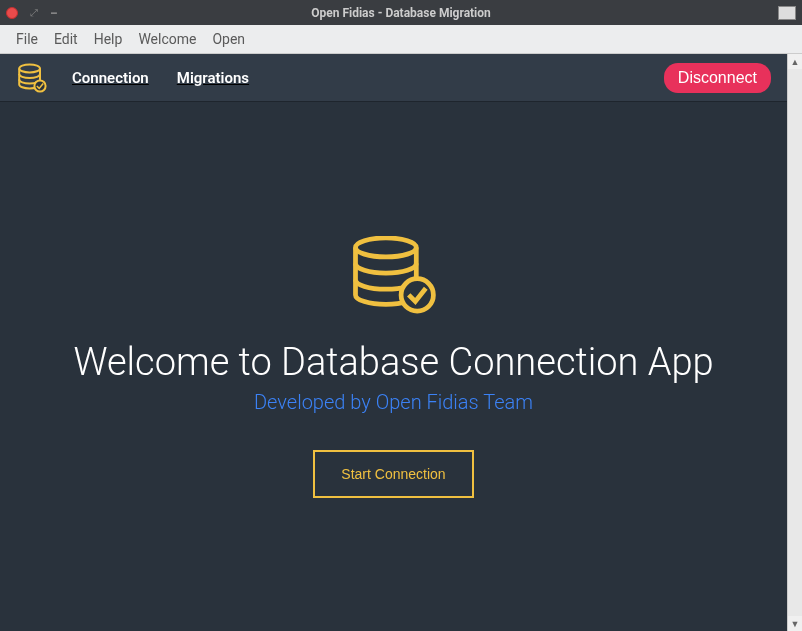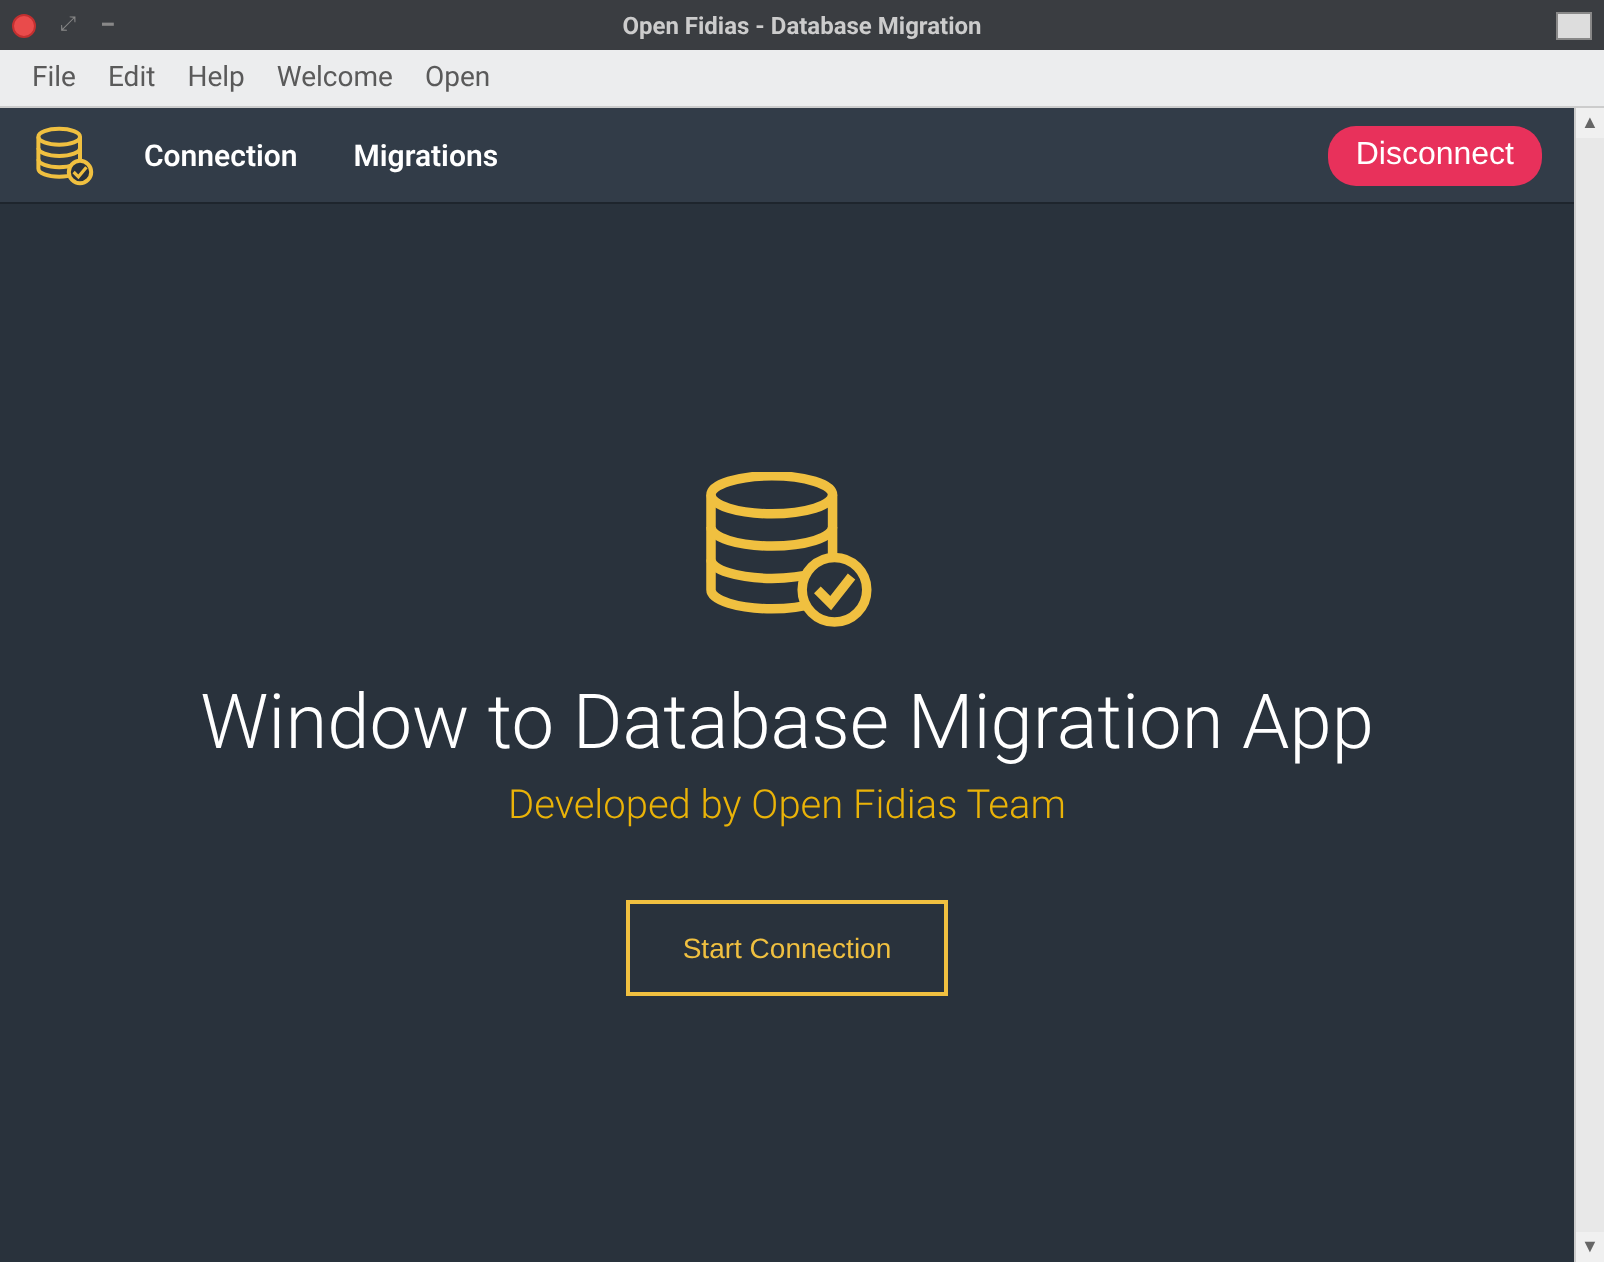--- a/index.html
+++ b/index.html
@@ -120,20 +120,21 @@
       border-bottom: 1px solid #1e252d;
     }
     .app-logo {
       width: 32px;
       height: 32px;
       margin-right: 24px;
     }
     .nav-tabs {
       display: flex;
       gap: 28px;
+      text-decoration: underline;
     }
     .nav-tab {
       color: #fff;
       font-size: 15px;
       font-weight: 600;
       cursor: pointer;
     }
     .disconnect-btn {
       margin-left: auto;
       background: #e8315b;
@@ -158,21 +159,21 @@
       margin-bottom: 22px;
     }
     .hero-title {
       color: #fff;
       font-size: 38px;
       font-weight: 300;
       margin-bottom: 6px;
       text-align: center;
     }
     .hero-subtitle {
-      color: #eab308;
+      color: #3b82f6;
       font-size: 20px;
       font-weight: 300;
       margin-bottom: 36px;
       text-align: center;
     }
     .start-btn {
       background: transparent;
       border: 2px solid #f0c040;
       color: #f0c040;
       font-size: 14px;
@@ -227,21 +228,21 @@
         <div class="hero-icon">
           <svg viewBox="0 0 100 86" fill="none" stroke="#f0c040" stroke-width="5">
             <ellipse cx="42" cy="12" rx="32" ry="10"></ellipse>
             <path d="M10 12 L10 62 A32 10 0 0 0 74 62 L74 12"></path>
             <path d="M10 29 A32 10 0 0 0 74 29"></path>
             <path d="M10 46 A32 10 0 0 0 74 46"></path>
             <circle cx="75" cy="62" r="17" fill="#29323c"></circle>
             <path d="M66 62 L73 69 L84 55" stroke-width="5"></path>
           </svg>
         </div>
-        <h1 class="hero-title">Window to Database Migration App</h1>
+        <h1 class="hero-title">Welcome to Database Connection App</h1>
         <p class="hero-subtitle">Developed by Open Fidias Team</p>
         <button class="start-btn">Start Connection</button>
       </div>
     </div>
 
     <div class="scrollbar">
       <div class="scrollbar-arrow">▲</div>
       <div class="scrollbar-track"></div>
       <div class="scrollbar-arrow">▼</div>
     </div>

